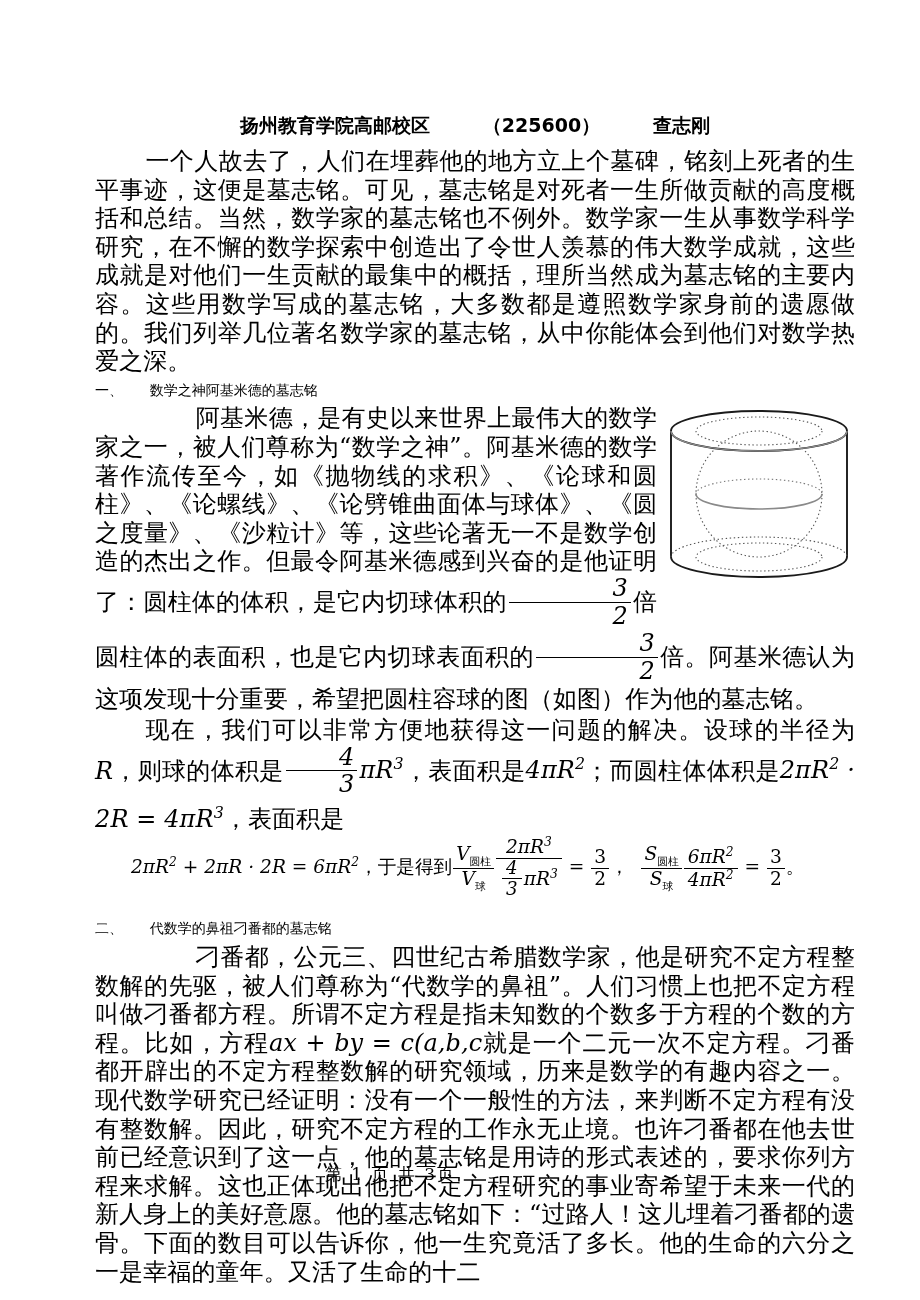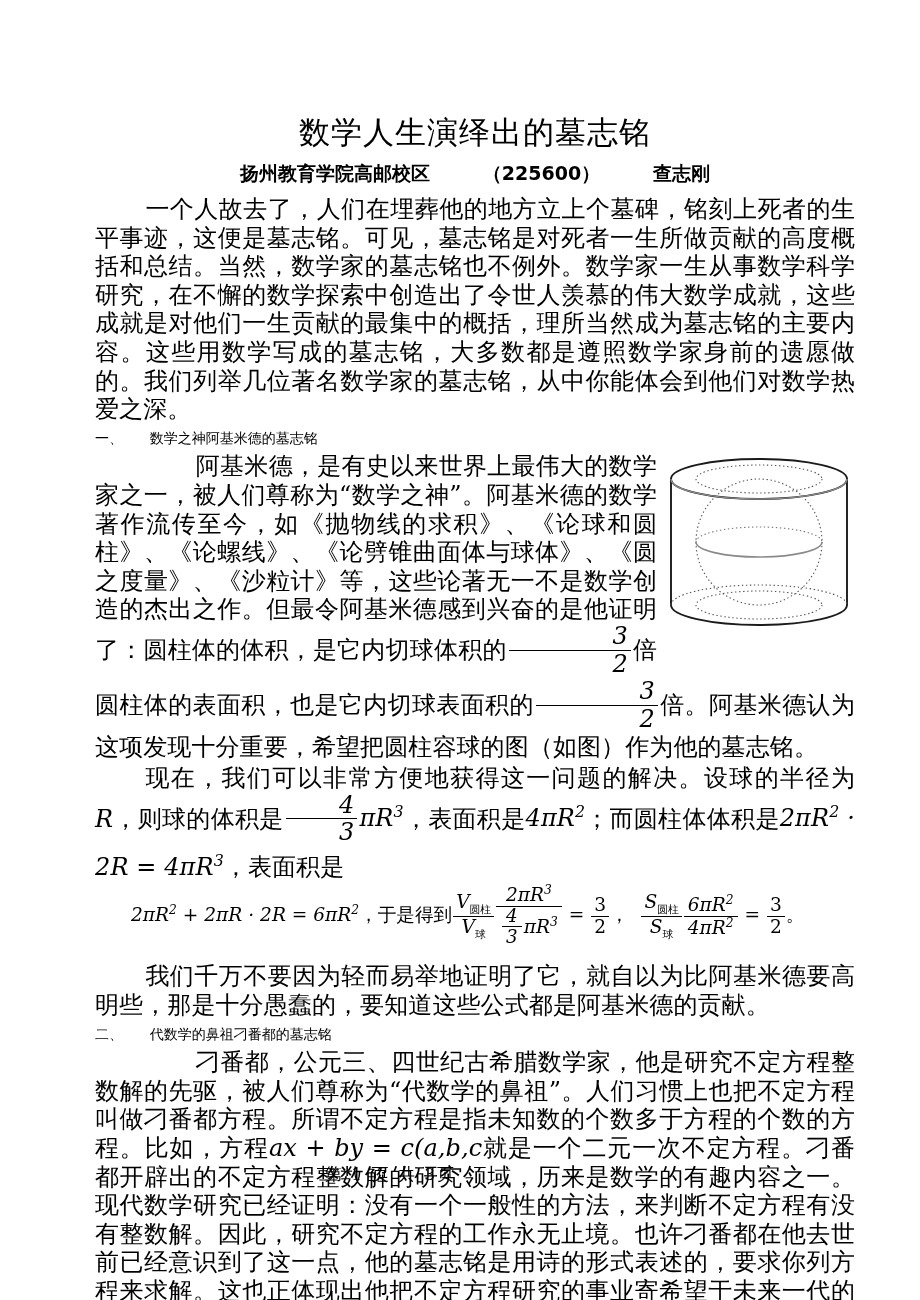--- a/index.html
+++ b/index.html
@@ -143,21 +143,20 @@
   }
   .spacer-8 { height: 2px; }
 </style>
 </head>
 <body>
 
 <div class="page">
 
   <div class="content">
 
-    <h1 class="doc-title">数学人生演绎出的墓志铭</h1>
 
     <div class="byline">扬州教育学院高邮校区        （225600）        查志刚</div>
 
     <p class="body indent2">一个人故去了，人们在埋葬他的地方立上个墓碑，铭刻上死者的生平事迹，这便是墓志铭。可见，墓志铭是对死者一生所做贡献的高度概括和总结。当然，数学家的墓志铭也不例外。数学家一生从事数学科学研究，在不懈的数学探索中创造出了令世人羡慕的伟大数学成就，这些成就是对他们一生贡献的最集中的概括，理所当然成为墓志铭的主要内容。这些用数学写成的墓志铭，大多数都是遵照数学家身前的遗愿做的。我们列举几位著名数学家的墓志铭，从中你能体会到他们对数学热爱之深。</p>
 
     <p class="heading-num">一、      数学之神阿基米德的墓志铭</p>
 
     <div class="fig-wrap">
       <svg width="192" height="178" viewBox="0 0 192 178" xmlns="http://www.w3.org/2000/svg">
 
@@ -189,21 +188,20 @@
     <div class="spacer-8"></div>
 
     <p class="body indent2"><span>现在，我们可以非常方便地获得这一问题的解决。设球的半径为</span><span class="mi">R</span><span>，则球的体积是</span><span class="frac"><span class="num">4</span><span class="den">3</span></span><span class="mi">π<span class="mi">R</span><span class="sup">3</span></span><span>，表面积是</span><span class="mi">4π<span class="mi">R</span><span class="sup">2</span></span><span>；而圆柱体体积是</span><span class="mi">2π<span class="mi">R</span><span class="sup">2</span> · 2<span class="mi">R</span> = 4π<span class="mi">R</span><span class="sup">3</span></span><span>，表面积是</span></p>
 
     <div class="spacer-8"></div>
 
     <div class="eq-line"><span class="mi">2π<span class="mi">R</span><span class="sup">2</span> + 2π<span class="mi">R</span> · 2<span class="mi">R</span> = 6π<span class="mi">R</span><span class="sup">2</span></span><span>，于是得到</span><span class="ratio"><span class="num"><span class="mi">V</span><span class="sub-cn">圆柱</span></span><span class="den"><span class="mi">V</span><span class="sub-cn">球</span></span></span><span class="eq-frac"><span class="num"><span class="mi">2πR</span><span class="sup">3</span></span><span class="den"><span class="nested"><span class="frac"><span class="num">4</span><span class="den">3</span></span></span><span class="mi">πR</span><span class="sup">3</span></span></span><span> = </span><span class="ratio"><span class="num">3</span><span class="den">2</span></span><span>，</span><span>&nbsp;&nbsp;</span><span class="ratio"><span class="num"><span class="mi">S</span><span class="sub-cn">圆柱</span></span><span class="den"><span class="mi">S</span><span class="sub-cn">球</span></span></span><span class="eq-frac"><span class="num"><span class="mi">6πR</span><span class="sup">2</span></span><span class="den"><span class="mi">4πR</span><span class="sup">2</span></span></span><span> = </span><span class="ratio"><span class="num">3</span><span class="den">2</span></span><span>。</span></div>
 
     <div class="spacer-8" style="height:14px"></div>
 
-    <p class="body indent2">我们千万不要因为轻而易举地证明了它，就自以为比阿基米德要高明些，那是十分愚蠢的，要知道这些公式都是阿基米德的贡献。</p>
 
     <p class="heading-num">二、      代数学的鼻祖刁番都的墓志铭</p>
 
     <p class="body indent4"><span>刁番都，公元三、四世纪古希腊数学家，他是研究不定方程整数解的先驱，被人们尊称为“代数学的鼻祖”。人们习惯上也把不定方程叫做刁番都方程。所谓不定方程是指未知数的个数多于方程的个数的方程。比如，方程</span><span class="mi">ax + by = c(a,b,c</span><span>就是一个二元一次不定方程。刁番都开辟出的不定方程整数解的研究领域，历来是数学的有趣内容之一。现代数学研究已经证明：没有一个一般性的方法，来判断不定方程有没有整数解。因此，研究不定方程的工作永无止境。也许刁番都在他去世前已经意识到了这一点，他的墓志铭是用诗的形式表述的，要求你列方程来求解。这也正体现出他把不定方程研究的事业寄希望于未来一代的新人身上的美好意愿。他的墓志铭如下：“过路人！这儿埋着刁番都的遗骨。下面的数目可以告诉你，他一生究竟活了多长。他的生命的六分之一是幸福的童年。又活了生命的十二</span></p>
 
   </div>
 
   <div class="footer">
     <span>第 1 页 共 3页</span>
   </div>

